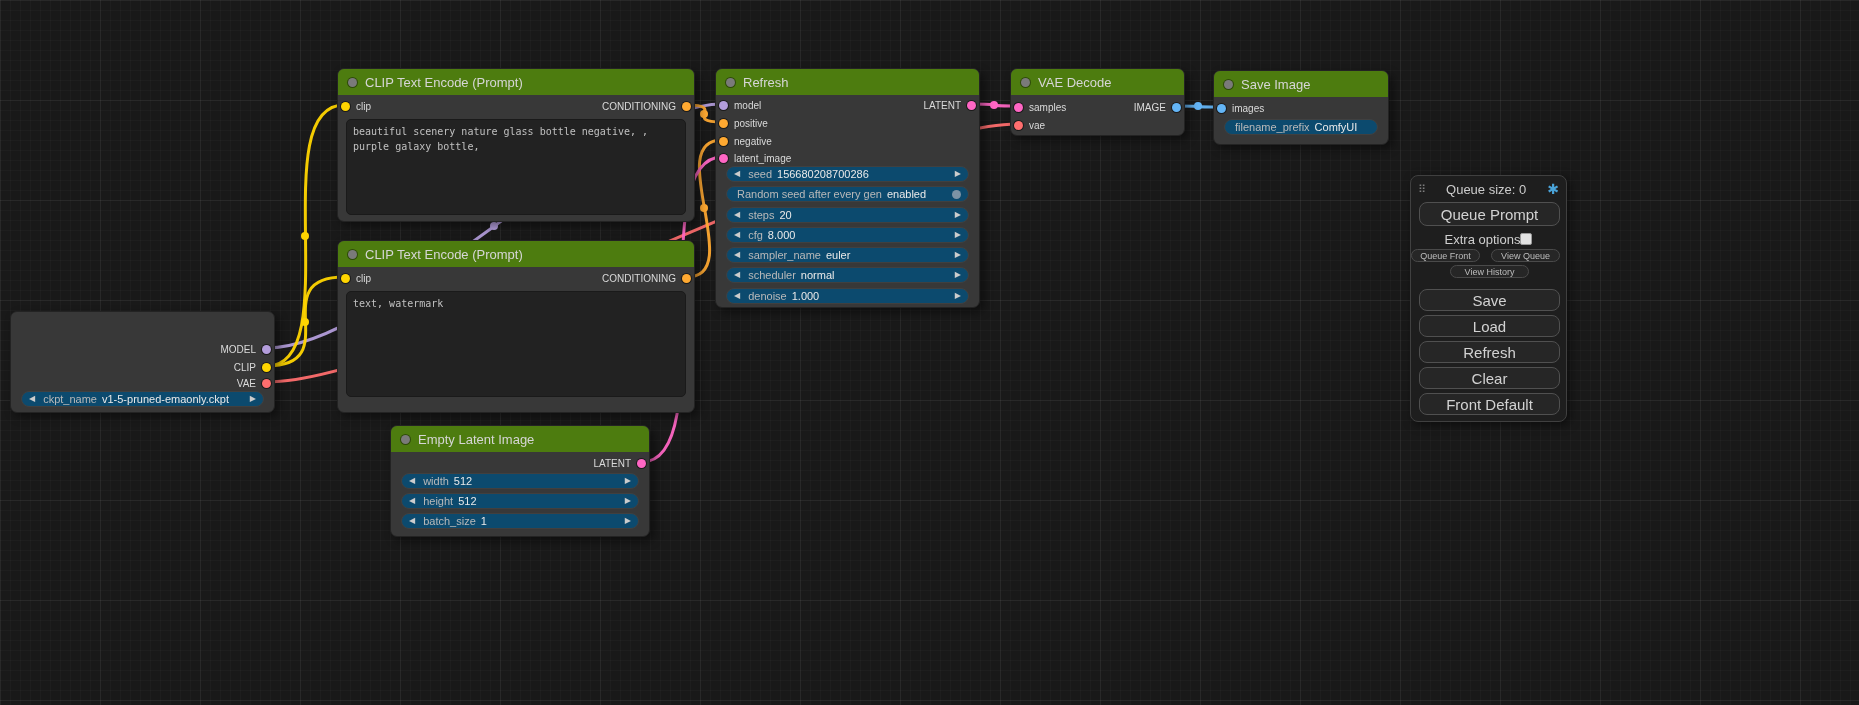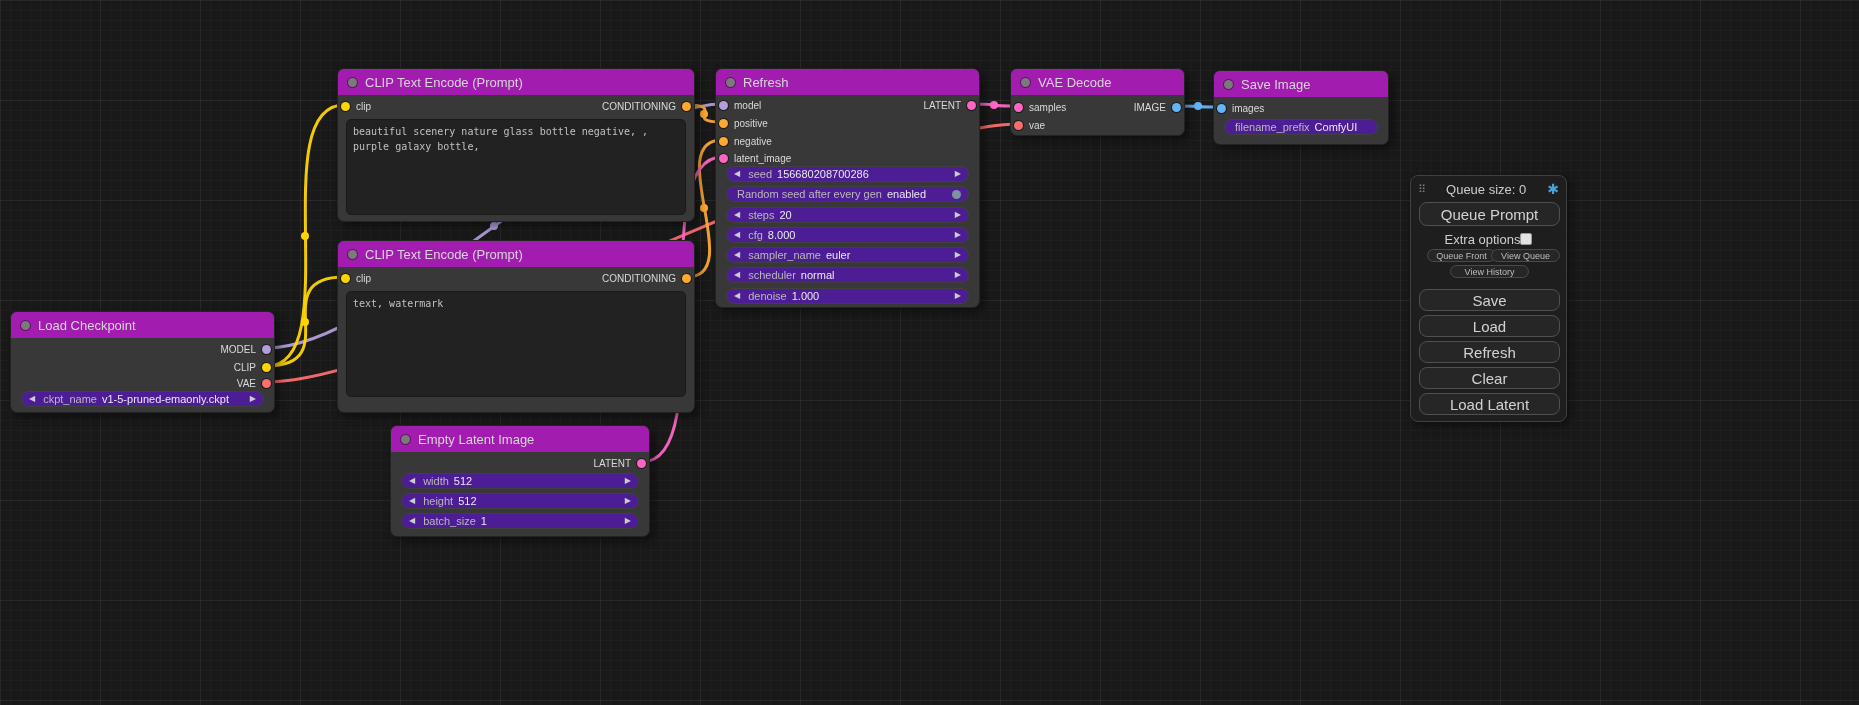--- a/index.html
+++ b/index.html
@@ -11,29 +11,29 @@
       linear-gradient(90deg, rgba(255,255,255,0.045) 1px, transparent 1px),
       linear-gradient(rgba(255,255,255,0.022) 1px, transparent 1px),
       linear-gradient(90deg, rgba(255,255,255,0.022) 1px, transparent 1px);
     background-size:100px 100px,100px 100px,10px 10px,10px 10px;}
   .wires{position:absolute;left:0;top:0;z-index:1;pointer-events:none;}
   .wires path{fill:none;stroke-width:3;stroke-linecap:round;opacity:.95;}
 
   
   .node{position:absolute;z-index:2;background:#383838;border:1px solid #232323;border-radius:7px;
         box-shadow:4px 4px 10px rgba(0,0,0,.45);box-sizing:border-box;}
-  .titlebar{height:26px;background:#a21caf;border-radius:6px 6px 0 0;display:flex;align-items:center;
+  .titlebar{height:26px;background:#4d7c0f;border-radius:6px 6px 0 0;display:flex;align-items:center;
             padding:0 10px;gap:8px;}
   .collapse-dot{width:9px;height:9px;border-radius:50%;background:#7a7a7a;box-shadow:0 0 0 1px rgba(0,0,0,.4);flex:0 0 auto;}
   .title{font-size:13px;color:#d6d6d6;white-space:nowrap;}
   .slot{position:absolute;display:flex;align-items:center;gap:6px;height:14px;font-size:10px;color:#dadada;}
   .slot.in{left:3px;}
   .slot.out{right:3px;}
   .dot{width:9px;height:9px;border-radius:50%;background:#888;box-shadow:0 0 0 1px rgba(20,20,20,.8);flex:0 0 auto;}
-  .widget{position:absolute;left:10px;right:10px;height:16px;background:#4c1d95;border:1px solid #404040;
+  .widget{position:absolute;left:10px;right:10px;height:16px;background:#0c4a6e;border:1px solid #404040;
           border-radius:9px;display:flex;align-items:center;padding:0 7px;box-sizing:border-box;gap:5px;
           font-size:11px;}
   .widget .arrow{font-size:8px;color:#cccccc;line-height:1;flex:0 0 auto;}
   .widget .w-label{color:#b9b9b9;flex:0 0 auto;margin-left:3px;white-space:nowrap;}
   .widget .w-value{color:#e9e9e9;flex:1 1 auto;text-align:left;margin-right:4px;white-space:nowrap;overflow:hidden;}
   .widget .toggle-dot{width:9px;height:9px;border-radius:50%;background:#7d93a5;flex:0 0 auto;}
   .prompt-box{position:absolute;left:8px;right:8px;background:#222222;border:1px solid #1a1a1a;border-radius:5px;
               color:#c0c0c0;font-family:"DejaVu Sans Mono",monospace;font-size:10px;line-height:1.5;
               padding:4px 6px;box-sizing:border-box;white-space:pre-wrap;overflow:hidden;}
 
@@ -75,24 +75,20 @@
     <circle cx="704" cy="208" r="4" fill="#ffa931"></circle>
     <path d="M642,462 C722,462 642,157 722,157" stroke="#ff66c4"></path>
     <circle cx="682" cy="310" r="4" fill="#ff66c4"></circle>
     <path d="M972,104 C1012,104 977,106 1017,106" stroke="#ff66c4"></path>
     <circle cx="994" cy="105" r="4" fill="#ff66c4"></circle>
     <path d="M1177,106 C1217,106 1180,107 1220,107" stroke="#64b5f6"></path>
     <circle cx="1198" cy="106" r="4" fill="#64b5f6"></circle>
   </svg>
 
   <div class="node" style="left:10px;top:311px;width:265px;height:102px;">
-    <div class="titlebar">
-      <span class="collapse-dot"></span>
-      <span class="title">Load Checkpoint</span>
-    </div>
     <div class="slot out" style="top:30px">
       <span class="slot-label">MODEL</span>
       <span class="dot" style="background-color: rgb(179, 157, 219);"></span>
     </div>
     <div class="slot out" style="top:48px">
       <span class="slot-label">CLIP</span>
       <span class="dot" style="background-color: rgb(255, 213, 0);"></span>
     </div>
     <div class="slot out" style="top:64px">
       <span class="slot-label">VAE</span>
@@ -275,21 +271,21 @@
   <div class="qp-titlebar">
     <span class="qp-drag">⠿</span>
     <span class="qp-title">Queue size: 0</span>
     <span class="qp-gear">✱</span>
   </div>
   <button class="qbtn primary" style="top:26px">Queue Prompt</button>
   <div class="qp-extra">
     <span>Extra options</span>
     <span class="checkbox"></span>
   </div>
-  <button class="qbtn small" style="top:73px;left:16px;width:69px;">Queue Front</button>
+  <button class="qbtn small" style="top:73px;left:0;width:69px;">Queue Front</button>
   <button class="qbtn small" style="top:73px;left:80px;width:69px;">View Queue</button>
   <button class="qbtn small" style="top:89px;left:39px;width:79px;">View History</button>
   <button class="qbtn" style="top:113px">Save</button>
   <button class="qbtn" style="top:139px">Load</button>
   <button class="qbtn" style="top:165px">Refresh</button>
   <button class="qbtn" style="top:191px">Clear</button>
-  <button class="qbtn" style="top:217px">Load Latent</button>
+  <button class="qbtn" style="top:217px">Front Default</button>
 </div>
 
 </body></html>

